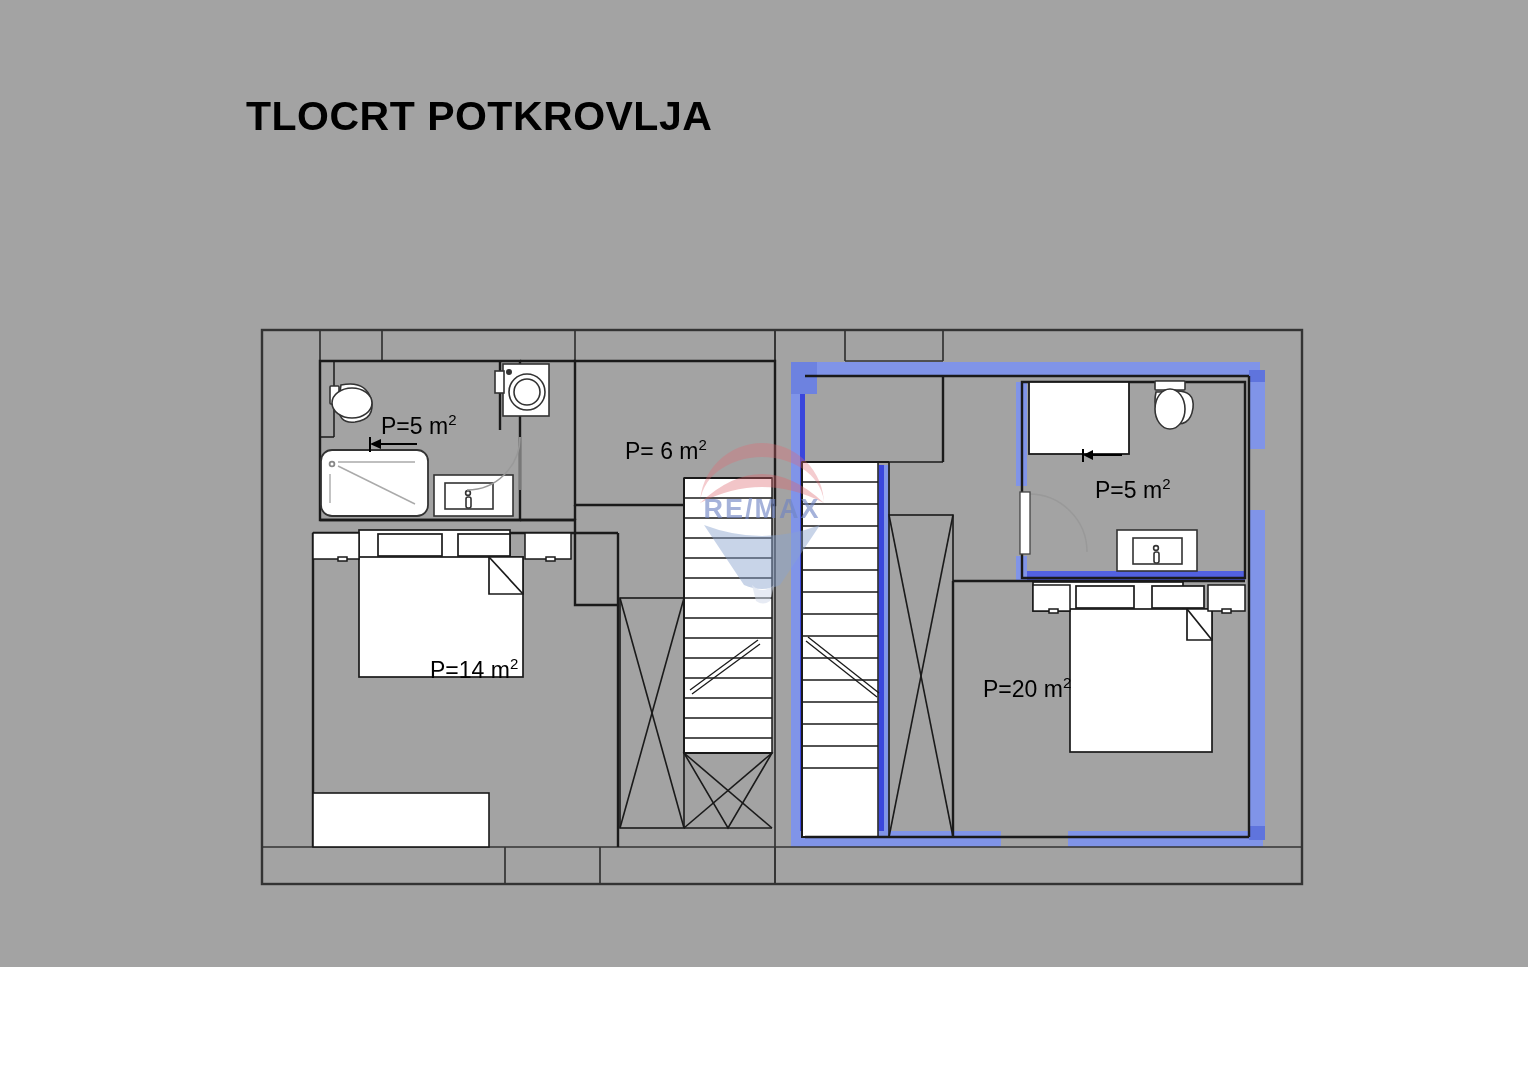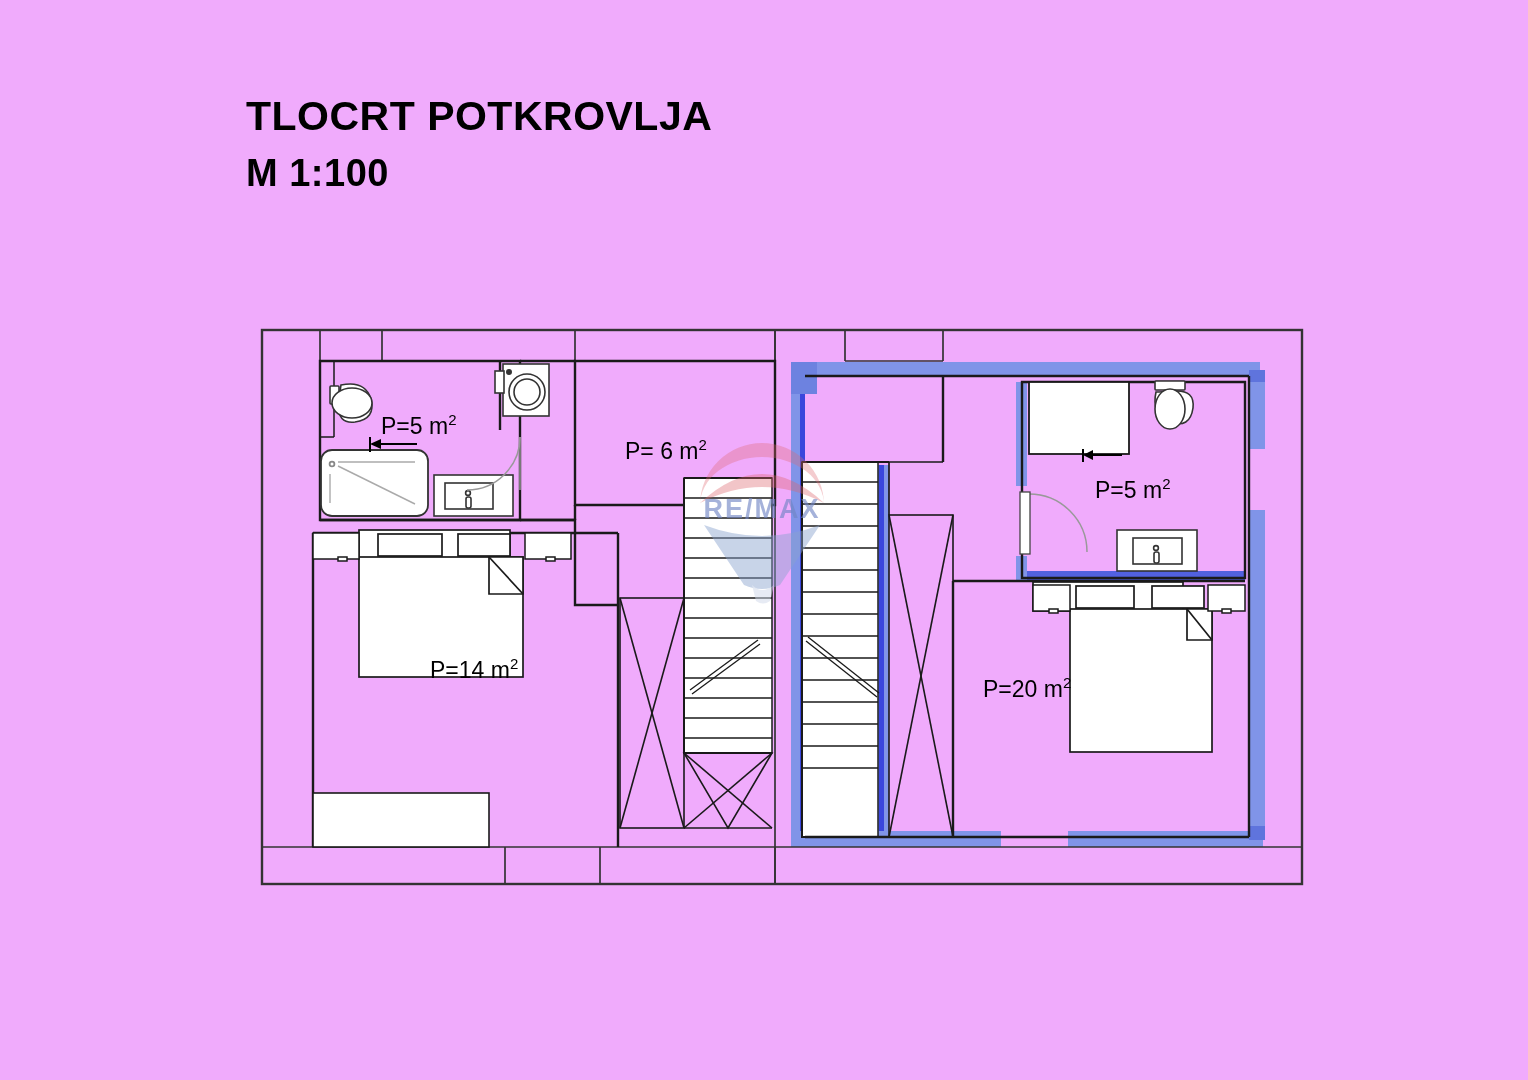--- a/index.html
+++ b/index.html
@@ -12,22 +12,23 @@
     width: 1528px;
     height: 1080px;
     font-family: "Liberation Sans", sans-serif;
     overflow: hidden;
     position: relative;
   }
   #sheet {
     position: absolute;
     left: 0; top: 0;
     width: 1528px;
-    height: 1080px;
-    background: #f0abfc;
+    height: 967px;
+    background: #a3a3a3;
+    text-align: center;
   }
   .title-block {
     position: absolute;
     left: 246px;
     top: 96px;
     color: #000000;
   }
   .title-line1 {
     font-size: 41px;
     font-weight: bold;
@@ -57,21 +58,20 @@
     font-size: 15px;
   }
 </style>
 </head>
 <body>
 
 <div id="sheet">
 
   <div class="title-block">
     <div class="title-line1">TLOCRT POTKROVLJA</div>
-    <div class="title-line2">M 1:100</div>
   </div>
 
   <svg id="plan-svg" width="1528" height="1080" viewBox="0 0 1528 1080">
 
     <defs>
 
       <clipPath id="balloonTopClip">
         <rect x="690" y="455" width="140" height="48"></rect>
       </clipPath>
       <clipPath id="balloonBotClip">

